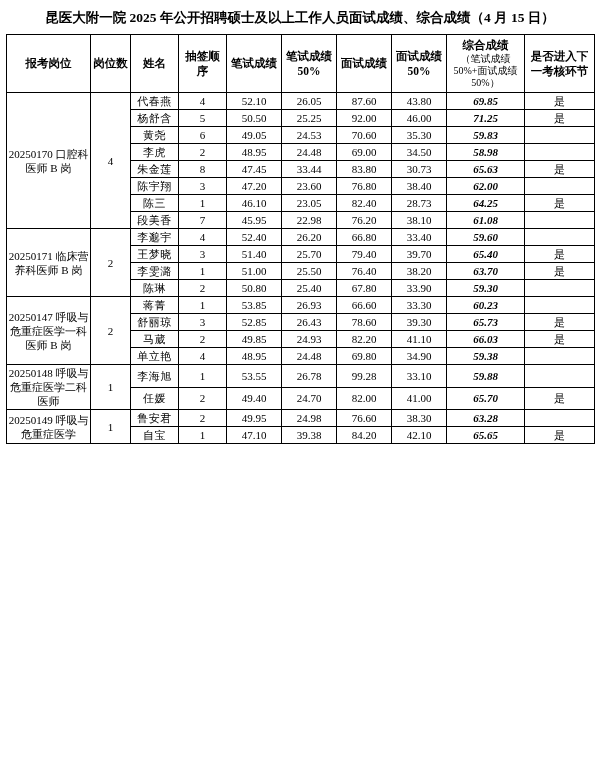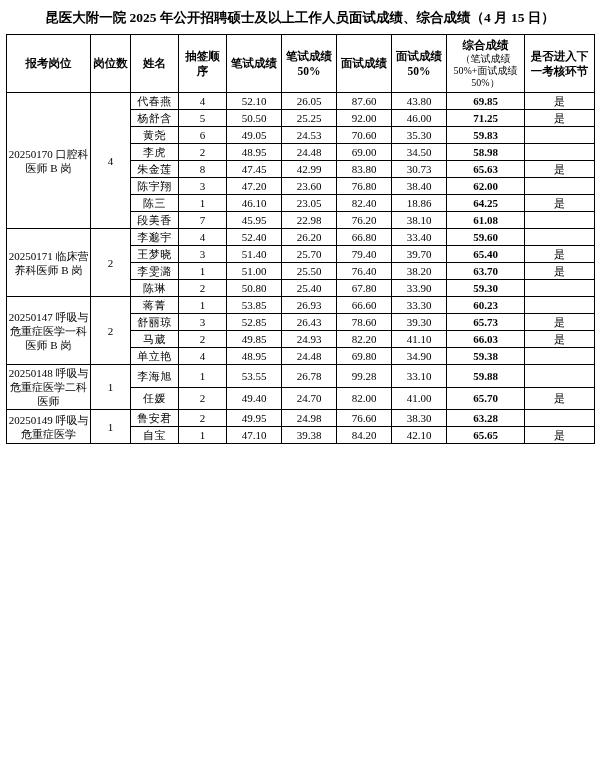--- a/index.html
+++ b/index.html
@@ -66,20 +66,21 @@
     line-height: 15px;
     letter-spacing: 0.5px;
   }
   td.post {
     font-size: 11px;
     line-height: 15px;
   }
   td.total {
     font-weight: bold;
     font-size: 11.5px;
+    font-style: italic;
   }
   td.num {
     font-size: 11.5px;
   }
   col.c-post { width: 84px; }
   col.c-count { width: 40px; }
   col.c-name { width: 48px; }
   col.c-order { width: 48px; }
   col.c-written { width: 55px; }
   col.c-written50 { width: 55px; }
@@ -164,21 +165,21 @@
           <td class="num">24.48</td>
           <td class="num">69.00</td>
           <td class="num">34.50</td>
           <td class="total">58.98</td>
           <td class="num"></td>
         </tr>
         <tr>
           <td class="name">朱金莲</td>
           <td class="num">8</td>
           <td class="num">47.45</td>
-          <td class="num">42.99</td>
+          <td class="num">33.44</td>
           <td class="num">83.80</td>
           <td class="num">30.73</td>
           <td class="total">65.63</td>
           <td class="num">是</td>
         </tr>
         <tr>
           <td class="name">陈宇翔</td>
           <td class="num">3</td>
           <td class="num">47.20</td>
           <td class="num">23.60</td>
@@ -186,21 +187,21 @@
           <td class="num">38.40</td>
           <td class="total">62.00</td>
           <td class="num"></td>
         </tr>
         <tr>
           <td class="name">陈三</td>
           <td class="num">1</td>
           <td class="num">46.10</td>
           <td class="num">23.05</td>
           <td class="num">82.40</td>
-          <td class="num">18.86</td>
+          <td class="num">28.73</td>
           <td class="total">64.25</td>
           <td class="num">是</td>
         </tr>
         <tr>
           <td class="name">段美香</td>
           <td class="num">7</td>
           <td class="num">45.95</td>
           <td class="num">22.98</td>
           <td class="num">76.20</td>
           <td class="num">38.10</td>

